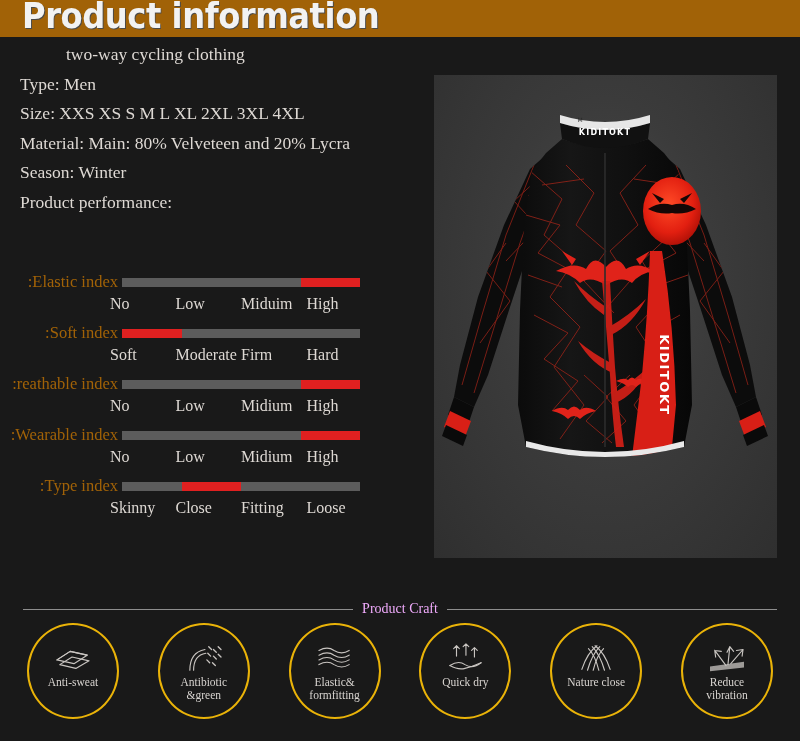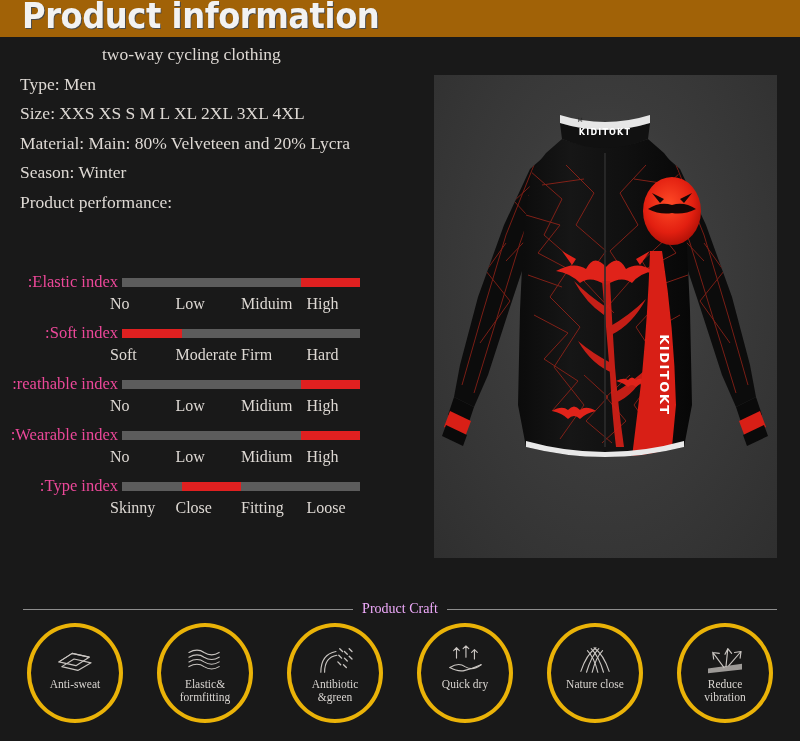--- a/index.html
+++ b/index.html
@@ -48,21 +48,21 @@
   }
   .info-line {
     font-size: 17.5px;
     color: #ded9d4;
     padding-left: 20px;
     line-height: 1.0;
     margin-top: 12px;
     white-space: nowrap;
   }
   .info-line.indent {
-    padding-left: 102px;
+    padding-left: 66px;
     margin-top: 9px;
   }
 
   
   .indexes {
     position: absolute;
     left: 0;
     top: 272px;
     width: 400px;
   }
@@ -70,21 +70,21 @@
     position: relative;
     height: 51px;
   }
   .idx-label {
     position: absolute;
     left: 0;
     top: 0;
     width: 118px;
     text-align: right;
     font-size: 16.5px;
-    color: #ec4899;
+    color: #a16207;
     white-space: nowrap;
     overflow: hidden;
     direction: rtl;
   }
   .idx-bar {
     position: absolute;
     left: 122px;
     top: 6px;
     width: 238px;
     height: 9px;
@@ -158,21 +158,21 @@
     position: absolute;
     left: 27px;
     top: 27px;
     width: 746px;
     display: flex;
     justify-content: space-between;
   }
   .craft-item {
     width: 88px;
     height: 92px;
-    border: 4px solid #eab308;
+    border: 2px solid #eab308;
     border-radius: 50%;
     position: relative;
   }
   .craft-icon {
     position: absolute;
     left: 50%;
     top: 16px;
     transform: translateX(-50%);
     width: 44px;
     height: 34px;
@@ -396,52 +396,52 @@
             <path d="M6 20 L20 11 L38 15 L24 24 Z"></path>
             <path d="M6 20 L20 11 L38 15"></path>
             <path d="M9 25 L22 17 L40 21 L26 29 Z"></path>
           </svg></div>
         <div class="craft-label">
           <div>Anti-sweat</div>
         </div>
       </div>
       <div class="craft-item">
         <div class="craft-icon"><svg width="44" height="34" viewBox="0 0 46 36" fill="none" stroke="#c9c5c1" stroke-width="1.2" stroke-linecap="round" stroke-linejoin="round" color="#c9c5c1">
-            <path d="M6 10 Q15 5 22 10 Q30 15 38 10"></path>
-            <path d="M6 15 Q15 10 22 15 Q30 20 38 15"></path>
-            <path d="M6 20 Q15 15 22 20 Q30 25 38 20"></path>
-            <path d="M6 25 Q15 20 22 25 Q30 30 38 25"></path>
-          </svg></div>
-        <div class="craft-label">
-          <div>Elastic&amp;</div>
-          <div>formfitting</div>
-        </div>
-      </div>
-      <div class="craft-item">
-        <div class="craft-icon"><svg width="44" height="34" viewBox="0 0 46 36" fill="none" stroke="#c9c5c1" stroke-width="1.2" stroke-linecap="round" stroke-linejoin="round" color="#c9c5c1">
             <path d="M8 31 Q8 12 24 9"></path>
             <path d="M12 31 Q12 15 25 13"></path>
             <g stroke-width="1.4">
               <path d="M28 6 L31 9"></path>
               <path d="M33 9 L36 12"></path>
               <path d="M27 13 L30 16"></path>
               <path d="M33 16 L36 19"></path>
               <path d="M26 20 L29 23"></path>
               <path d="M32 23 L35 26"></path>
               <path d="M38 6 L41 9"></path>
               <path d="M38 14 L41 17"></path>
             </g>
           </svg></div>
         <div class="craft-label">
           <div>Antibiotic</div>
           <div>&amp;green</div>
         </div>
       </div>
       <div class="craft-item">
         <div class="craft-icon"><svg width="44" height="34" viewBox="0 0 46 36" fill="none" stroke="#c9c5c1" stroke-width="1.2" stroke-linecap="round" stroke-linejoin="round" color="#c9c5c1">
+            <path d="M6 10 Q15 5 22 10 Q30 15 38 10"></path>
+            <path d="M6 15 Q15 10 22 15 Q30 20 38 15"></path>
+            <path d="M6 20 Q15 15 22 20 Q30 25 38 20"></path>
+            <path d="M6 25 Q15 20 22 25 Q30 30 38 25"></path>
+          </svg></div>
+        <div class="craft-label">
+          <div>Elastic&amp;</div>
+          <div>formfitting</div>
+        </div>
+      </div>
+      <div class="craft-item">
+        <div class="craft-icon"><svg width="44" height="34" viewBox="0 0 46 36" fill="none" stroke="#c9c5c1" stroke-width="1.2" stroke-linecap="round" stroke-linejoin="round" color="#c9c5c1">
             <path d="M7 26 Q16 20 23 25 Q31 30 40 23"></path>
             <path d="M7 26 Q16 31 23 29 Q31 27 40 23"></path>
             <path d="M14 16 L14 5 M11 8 L14 5 L17 8"></path>
             <path d="M24 15 L24 3 M21 6 L24 3 L27 6"></path>
             <path d="M33 17 L33 7 M30 10 L33 7 L36 10"></path>
           </svg></div>
         <div class="craft-label">
           <div>Quick dry</div>
         </div>
       </div>

